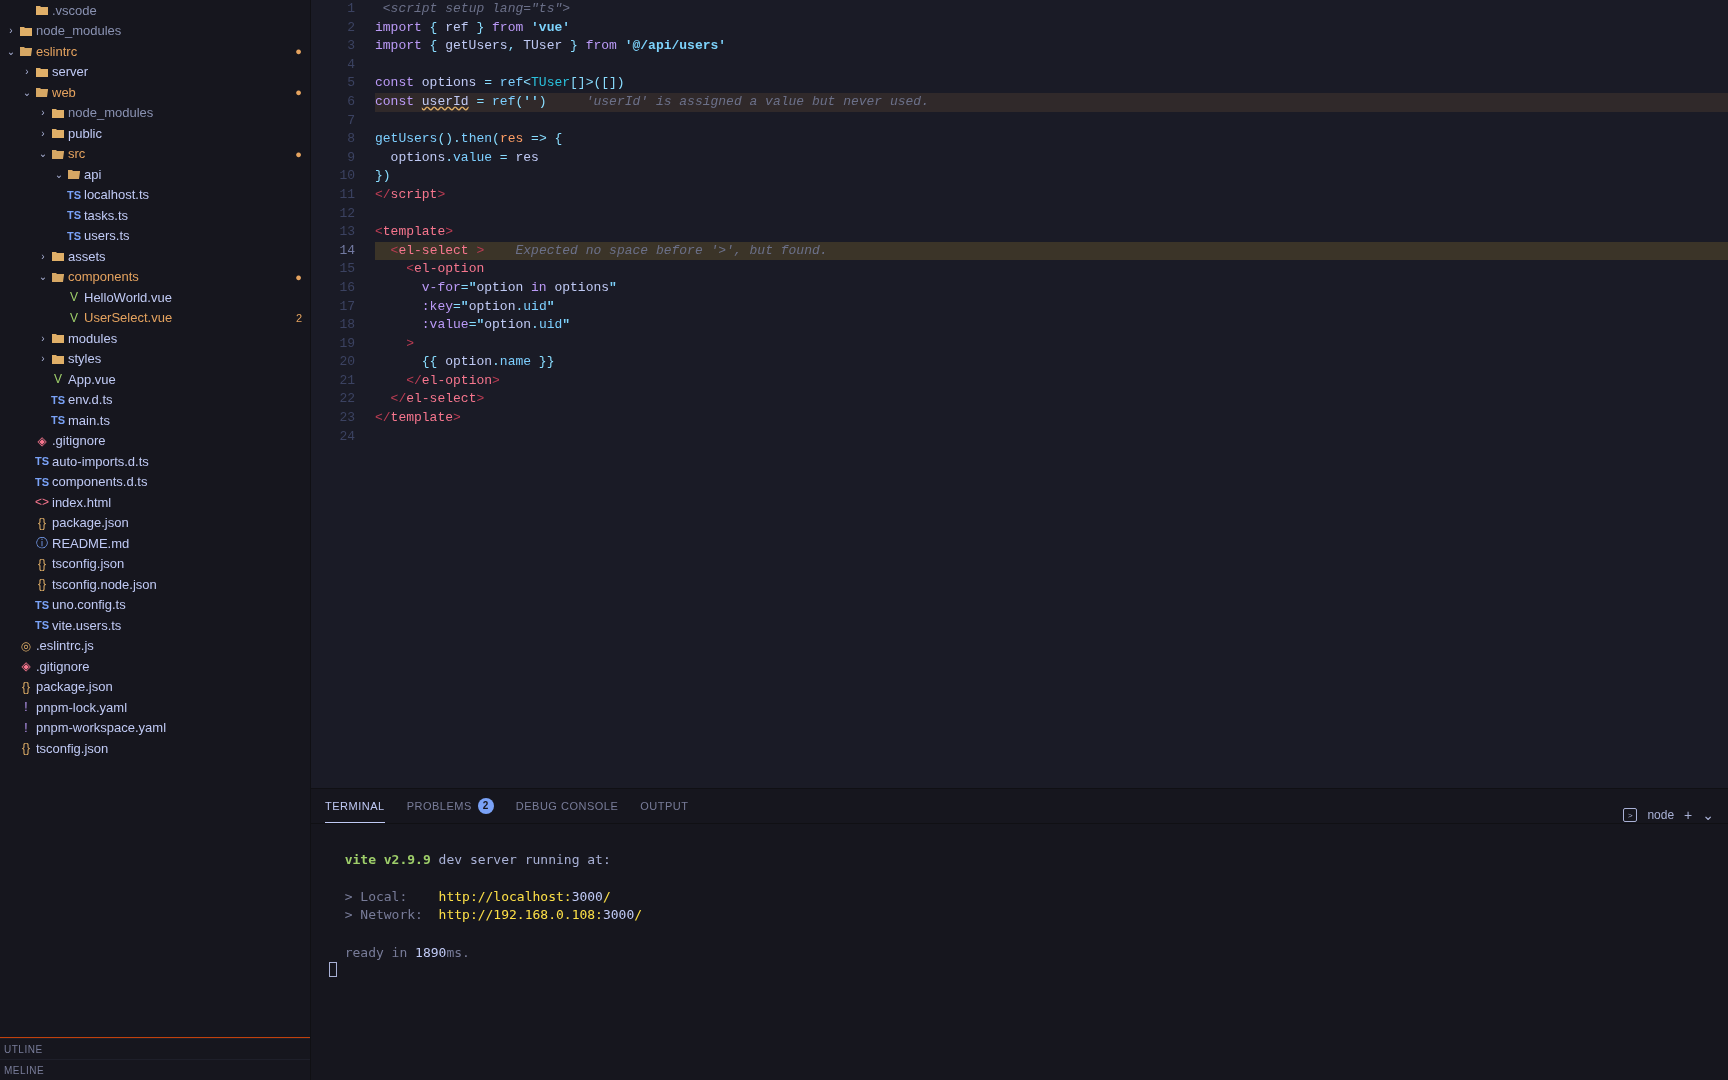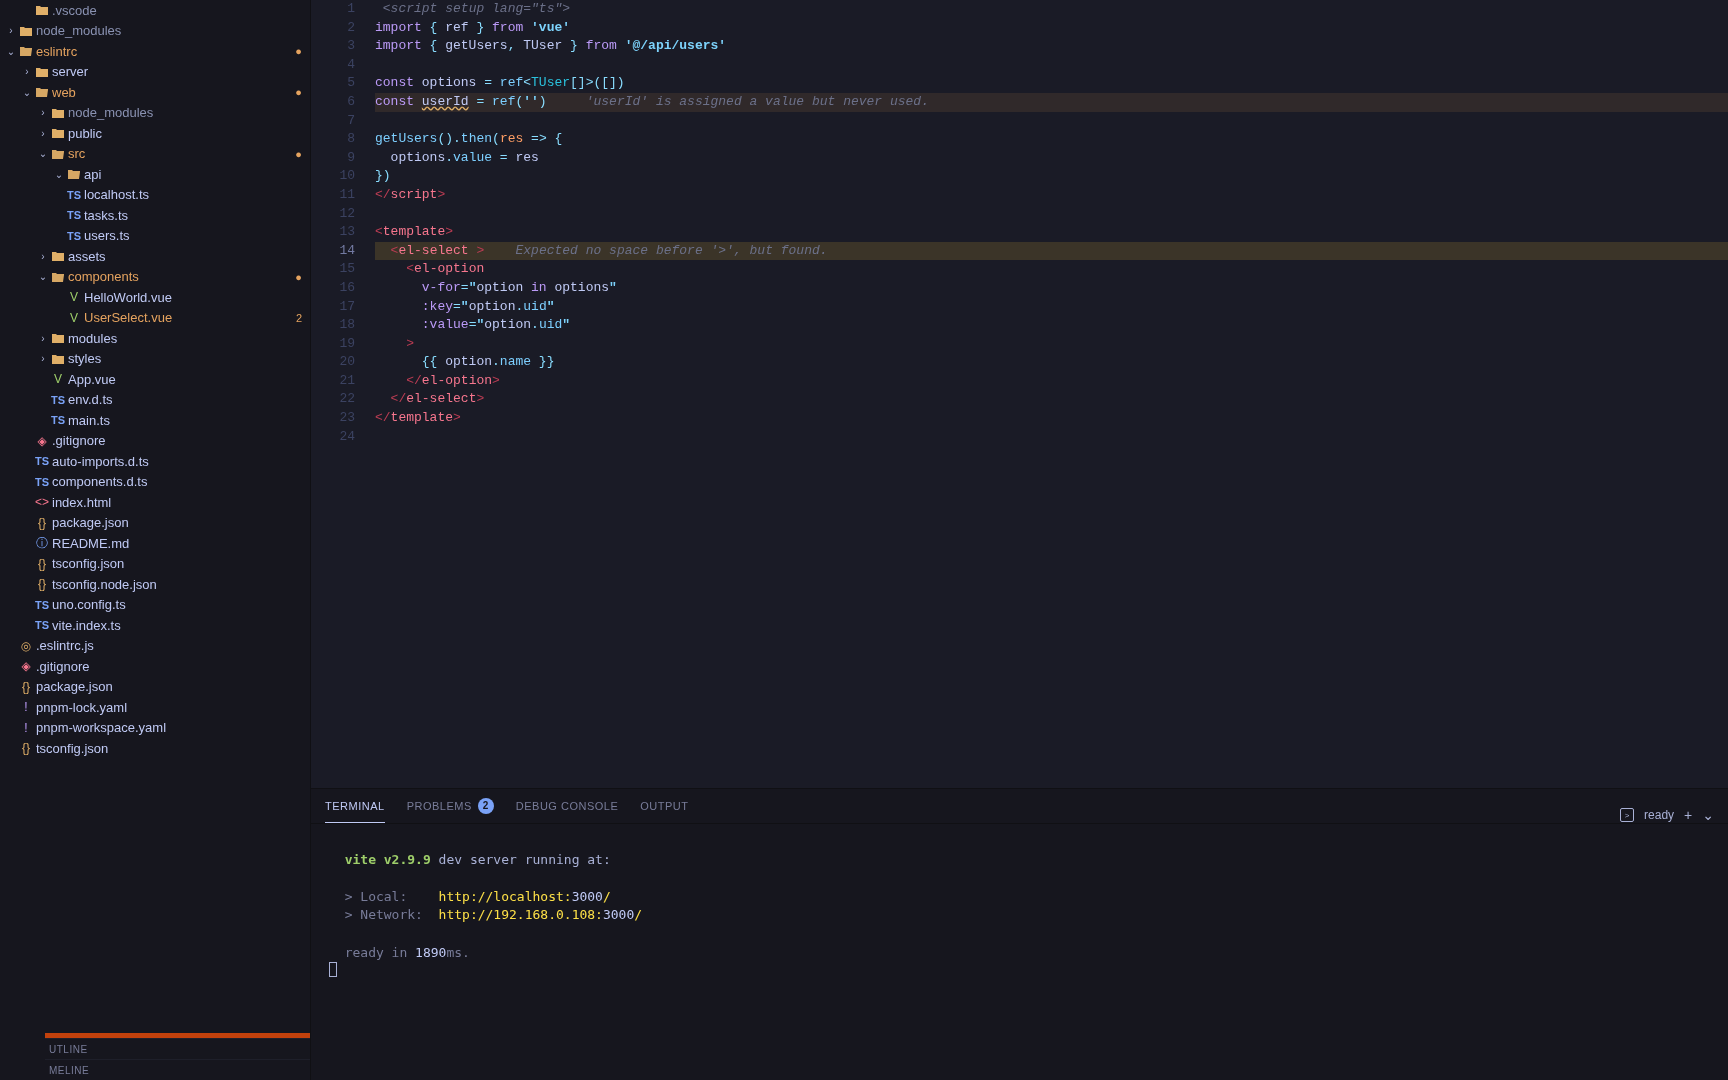--- a/index.html
+++ b/index.html
@@ -73,22 +73,21 @@
 }
 .badge-dot { color: #e5a35f; font-size: 16px; line-height: 0; }
 .badge-num { color: #e5a35f; }
 
 .indent-0 { padding-left: 4px; }
 .indent-1 { padding-left: 20px; }
 .indent-2 { padding-left: 36px; }
 .indent-3 { padding-left: 52px; }
 
 .sidebar-bottom {
-  border-top: 5px solid #c2410c;
-  margin-left: 45px;
+  border-top: 1px solid #c2410c;
 }
 .sb-section {
   height: 21px;
   display: flex;
   align-items: center;
   padding-left: 4px;
   font-size: 10px;
   letter-spacing: 0.5px;
   color: #787c99;
   font-family: -apple-system, sans-serif;
@@ -432,21 +431,21 @@
         <span>tsconfig.node.json</span>
       </div>
       <div class="tree-item indent-1">
         <span class="twisty blank">·</span>
         <span class="ficon ic-ts">TS</span>
         <span>uno.config.ts</span>
       </div>
       <div class="tree-item indent-1">
         <span class="twisty blank">·</span>
         <span class="ficon ic-ts">TS</span>
-        <span>vite.index.ts</span>
+        <span>vite.users.ts</span>
       </div>
       <div class="tree-item indent-0">
         <span class="twisty blank">·</span>
         <span class="ficon ic-js">◎</span>
         <span>.eslintrc.js</span>
       </div>
       <div class="tree-item indent-0">
         <span class="twisty blank">·</span>
         <span class="ficon ic-git">◈</span>
         <span>.gitignore</span>
@@ -514,21 +513,21 @@
     <div class="panel-tabs">
       <div class="ptab active">TERMINAL</div>
       <div class="ptab">
         <span>PROBLEMS</span>
         <span class="ptab-badge">2</span>
       </div>
       <div class="ptab">DEBUG CONSOLE</div>
       <div class="ptab">OUTPUT</div>
       <div class="panel-actions">
         <span class="term-icon">&gt;</span>
-        <span>ready</span>
+        <span>node</span>
         <span class="plus-icon">+</span>
         <span class="chevron-icon">⌄</span>
       </div>
     </div>
     <div class="terminal"><div class="line"></div><div class="line">  <span class="t-green">vite v2.9.9</span><span> dev server running at:</span></div><div class="line"></div><div class="line">  <span class="t-dim">&gt; Local:    </span><span class="t-link">http://localhost:</span><span class="t-num">3000</span><span class="t-link">/</span></div><div class="line">  <span class="t-dim">&gt; Network:  </span><span class="t-link">http://192.168.0.108:</span><span class="t-num">3000</span><span class="t-link">/</span></div><div class="line"></div><div class="line">  <span class="t-dim">ready in </span><span class="t-num">1890</span><span class="t-dim">ms.</span></div><div class="line"><span class="cursor-block"></span></div></div>
   </div>
 
 </div>
 
 </body></html>

